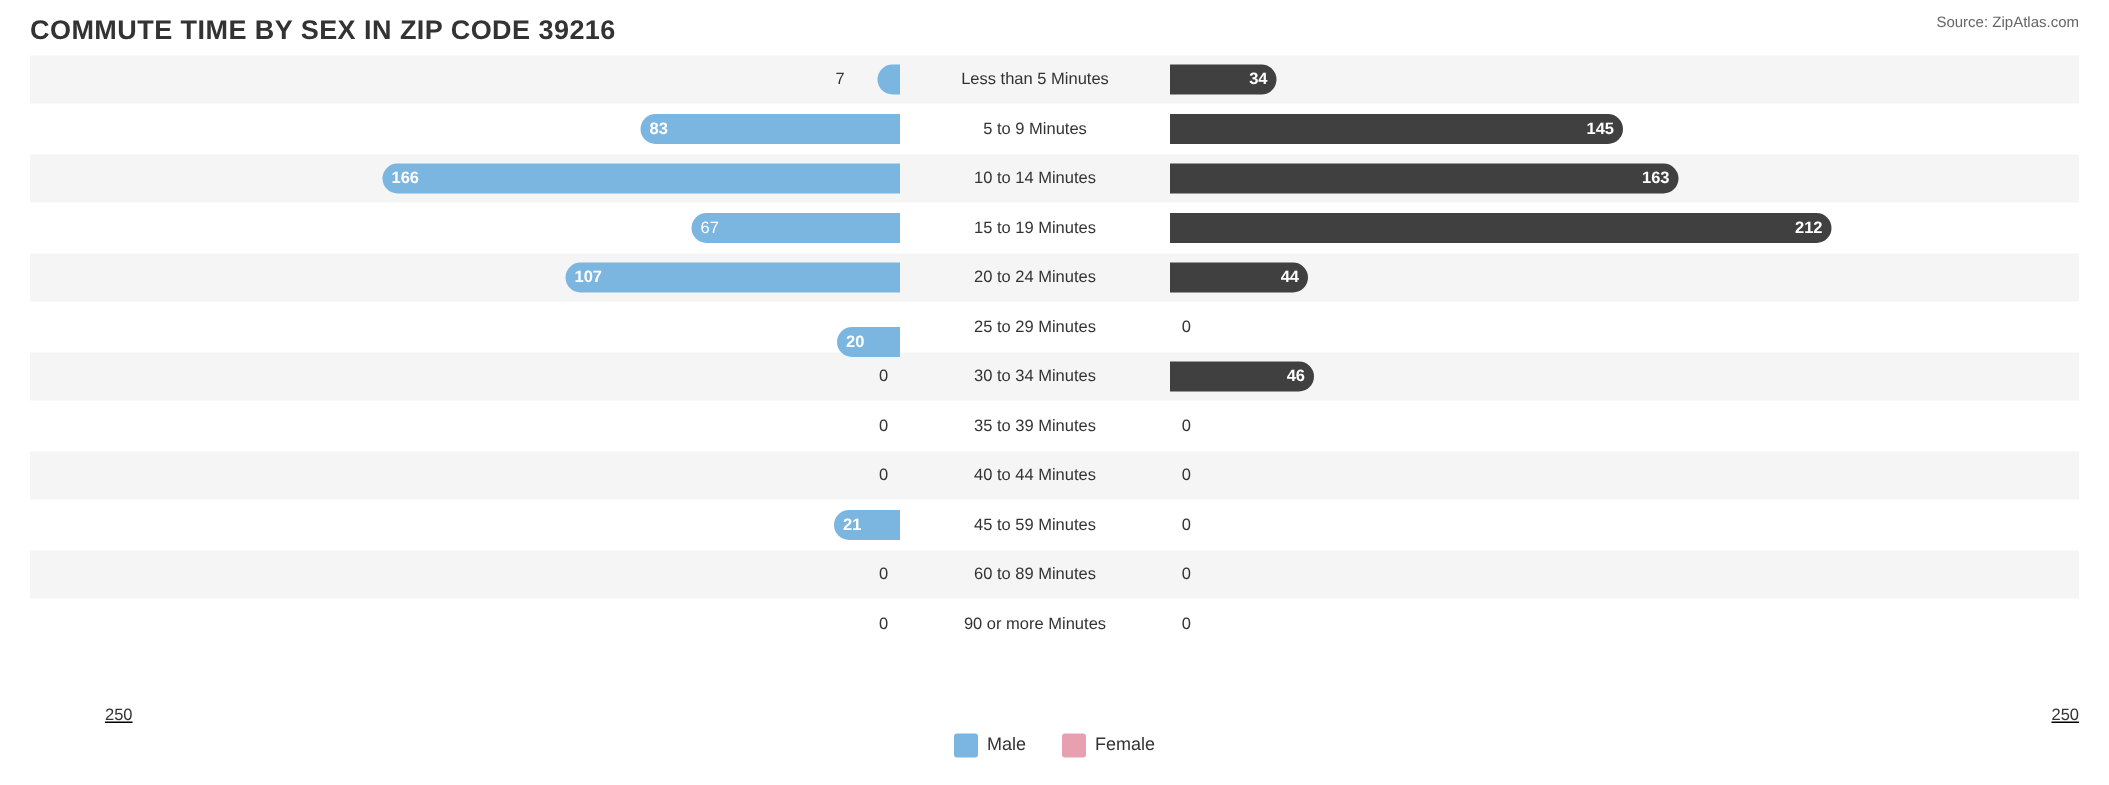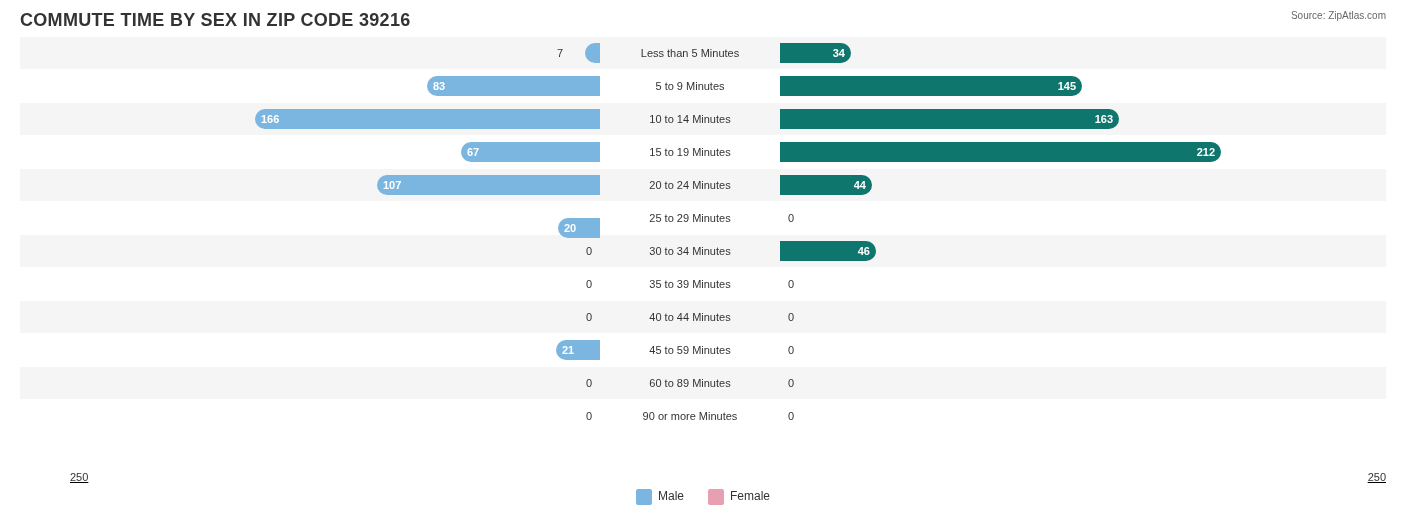--- a/index.html
+++ b/index.html
@@ -82,21 +82,21 @@
       padding: 0 4px;
     }
     .bar-right {
       display: flex;
       justify-content: flex-start;
       align-items: center;
       width: 580px;
       flex-shrink: 0;
     }
     .bar-right-inner {
-      background: #0f766e;
+      background: #404040;
       height: 20px;
       border-radius: 0 10px 10px 0;
       position: relative;
       display: flex;
       align-items: center;
     }
     .bar-right-label {
       position: absolute;
       right: -28px;
       font-size: 11px;
@@ -187,21 +187,21 @@
     <div class="label-center">10 to 14 Minutes</div>
     <div class="bar-right">
       <div class="bar-right-inner has-inside-label" style="width:339px;">
         <span class="bar-right-label" style="right:6px;color:#fff;font-weight:bold;position:absolute;">163</span>
       </div>
     </div>
   </div>
       <div class="row">
     <div class="bar-left">
       <div class="bar-left-inner has-inside-label" style="width:139px;">
-        <span class="bar-left-label" style="left:6px;color:#fff;font-weight:bold;position:absolute;">67</span>
+        <span class="bar-left-label" style="left:6px;color:#fff;font-weight:normal;position:absolute;">67</span>
       </div>
     </div>
     <div class="label-center">15 to 19 Minutes</div>
     <div class="bar-right">
       <div class="bar-right-inner has-inside-label" style="width:441px;">
         <span class="bar-right-label" style="right:6px;color:#fff;font-weight:bold;position:absolute;">212</span>
       </div>
     </div>
   </div>
       <div class="row">

